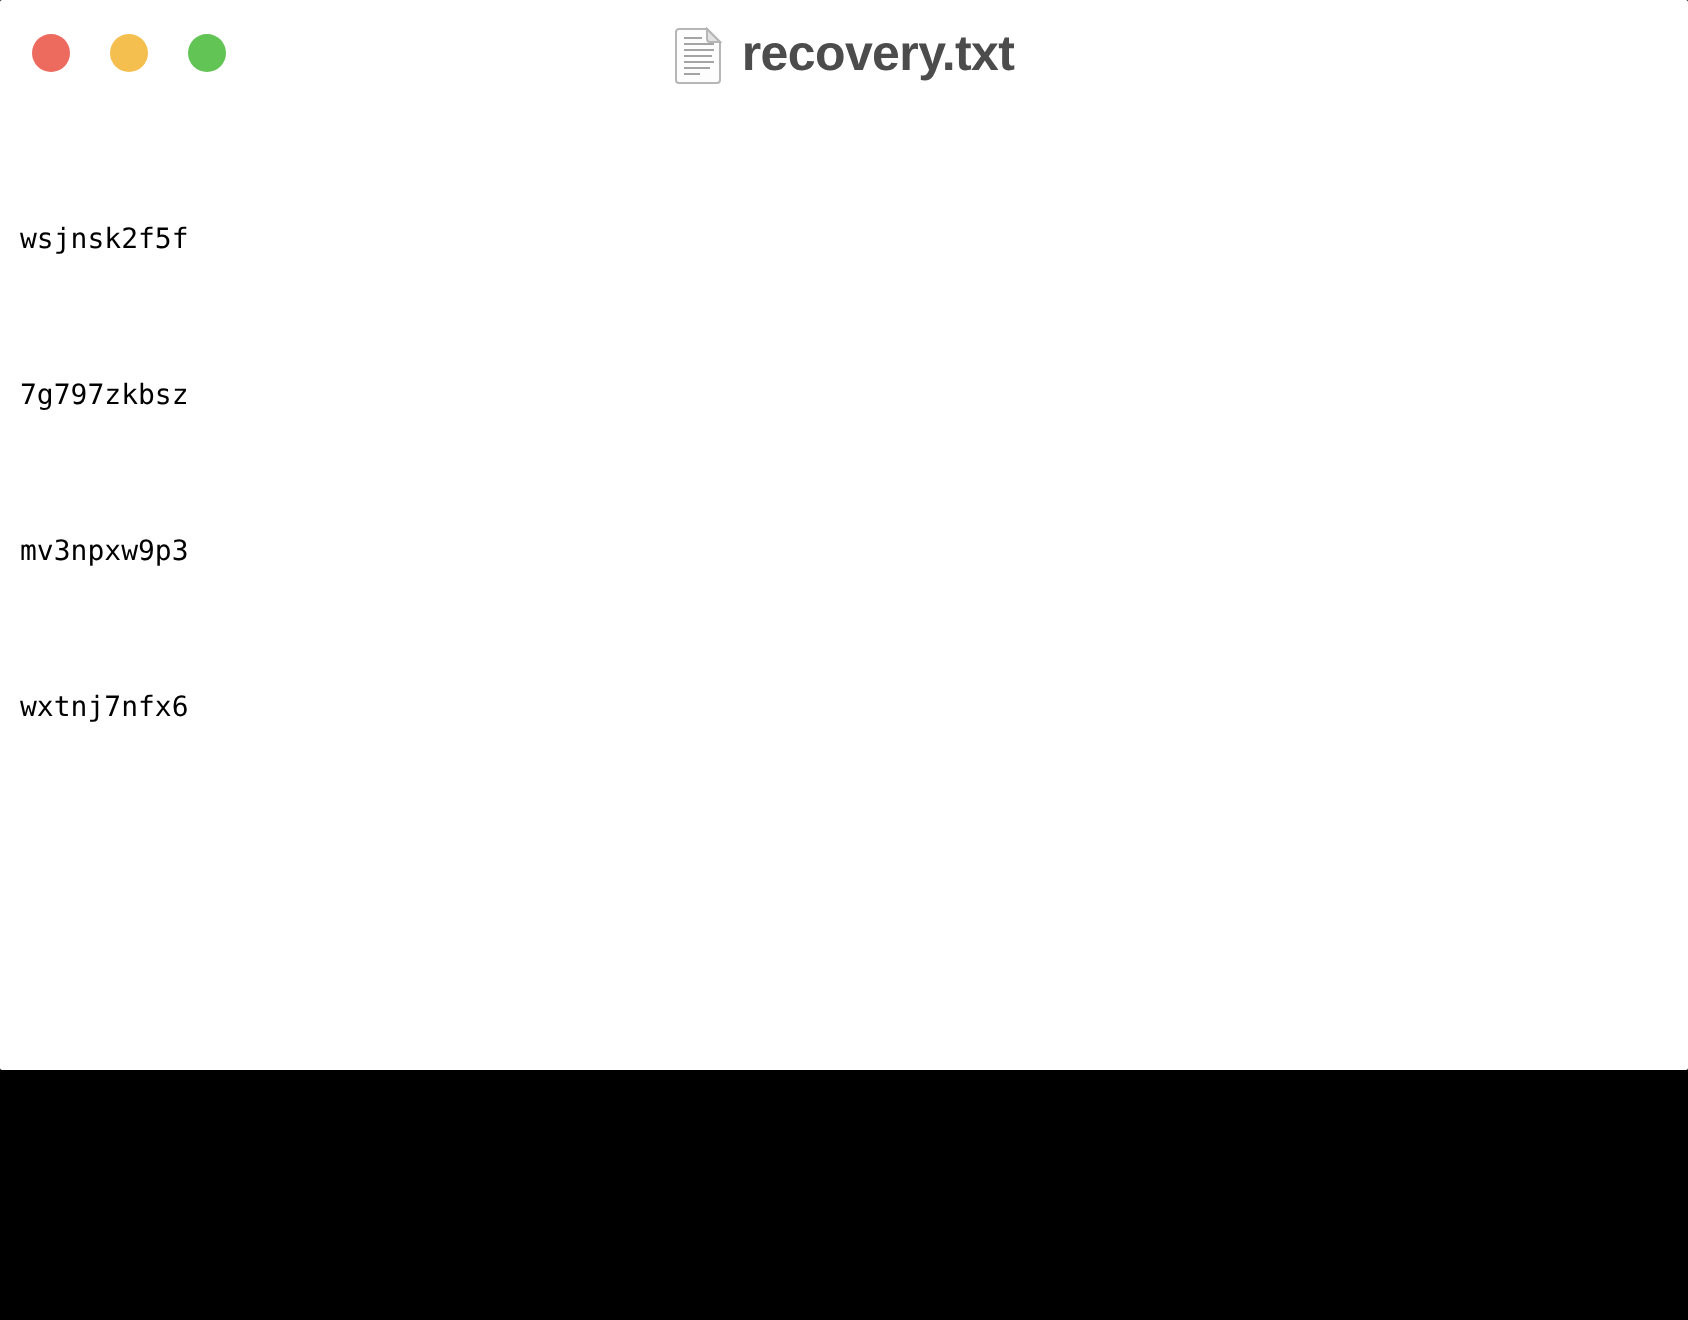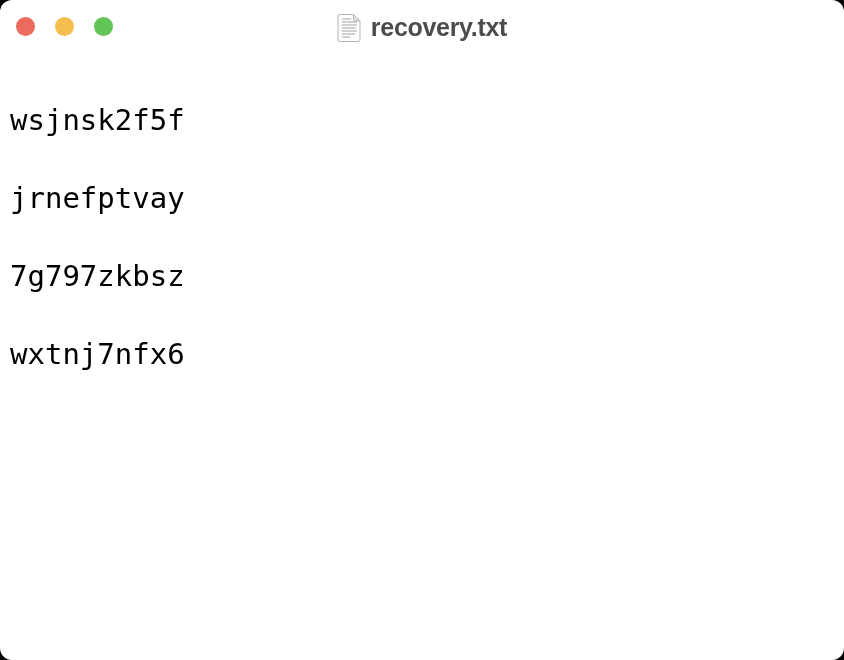--- a/index.html
+++ b/index.html
@@ -2,22 +2,22 @@
 <html style="--close: #ec6a5e; --minimize: #f5bf4f; --zoomlight: #61c454; --title-text: #4c4c4c; --editor-text: #000000; --window-bg: #ffffff; --outside: #000000;"><head>
 <meta charset="utf-8">
 <style>
   :root{
     --close:#ec6a5e; --minimize:#f5bf4f; --zoomlight:#61c454;
     --title-text:#4c4c4c; --editor-text:#000000; --window-bg:#ffffff; --outside:#000000;
   }
   *{margin:0;padding:0;box-sizing:border-box;}
   html,body{width:844px;height:660px;background:var(--outside);overflow:hidden;}
   .window{
-    position:relative;width:844px;height:660px;background:var(--window-bg);
-    border-radius:12px;overflow:hidden;
+    position:relative;width:844px;height:535px;background:var(--window-bg);
+    border-radius:1px;overflow:hidden;
     font-family:"Liberation Sans",sans-serif;
   }
   .titlebar{
     position:relative;height:52px;width:100%;
     display:flex;align-items:center;justify-content:center;
   }
   .traffic-lights{
     position:absolute;left:16px;top:0;height:52px;
     display:flex;align-items:center;gap:20px;
   }
@@ -26,21 +26,21 @@
   .tl.minimize{background:var(--minimize);}
   .tl.zoom{background:var(--zoomlight);}
   .title-group{display:flex;align-items:center;gap:9px;margin-top:2px;}
   .doc-icon{width:25px;height:29px;display:block;}
   .window-title{
     font-size:25px;font-weight:bold;color:var(--title-text);letter-spacing:-0.3px;
   }
   .editor{
     position:relative;padding:3px 10px 0 10px;
     font-family:"DejaVu Sans Mono","Liberation Mono",monospace;
-    font-size:29px;line-height:26px;color:var(--editor-text);
+    font-size:14px;line-height:26px;color:var(--editor-text);
     height:608px;cursor:text;white-space:pre;
   }
   .code-line{height:26px;}
 </style>
 </head>
 <body>
 
 <div class="window">
 
   <div class="titlebar">
@@ -62,20 +62,20 @@
           <line x1="5" y1="21" x2="18" y2="21"></line>
           <line x1="5" y1="24" x2="13" y2="24"></line>
         </g>
       </svg>
       <span class="window-title">recovery.txt</span>
     </div>
   </div>
 
   <div class="editor">
     <div class="code-line">wsjnsk2f5f</div>
-    <div class="code-line">jrnefptvay</div>
     <div class="code-line">7g797zkbsz</div>
+    <div class="code-line">mv3npxw9p3</div>
     <div class="code-line">wxtnj7nfx6</div>
     
     
   </div>
 
 </div>
 
 </body></html>

